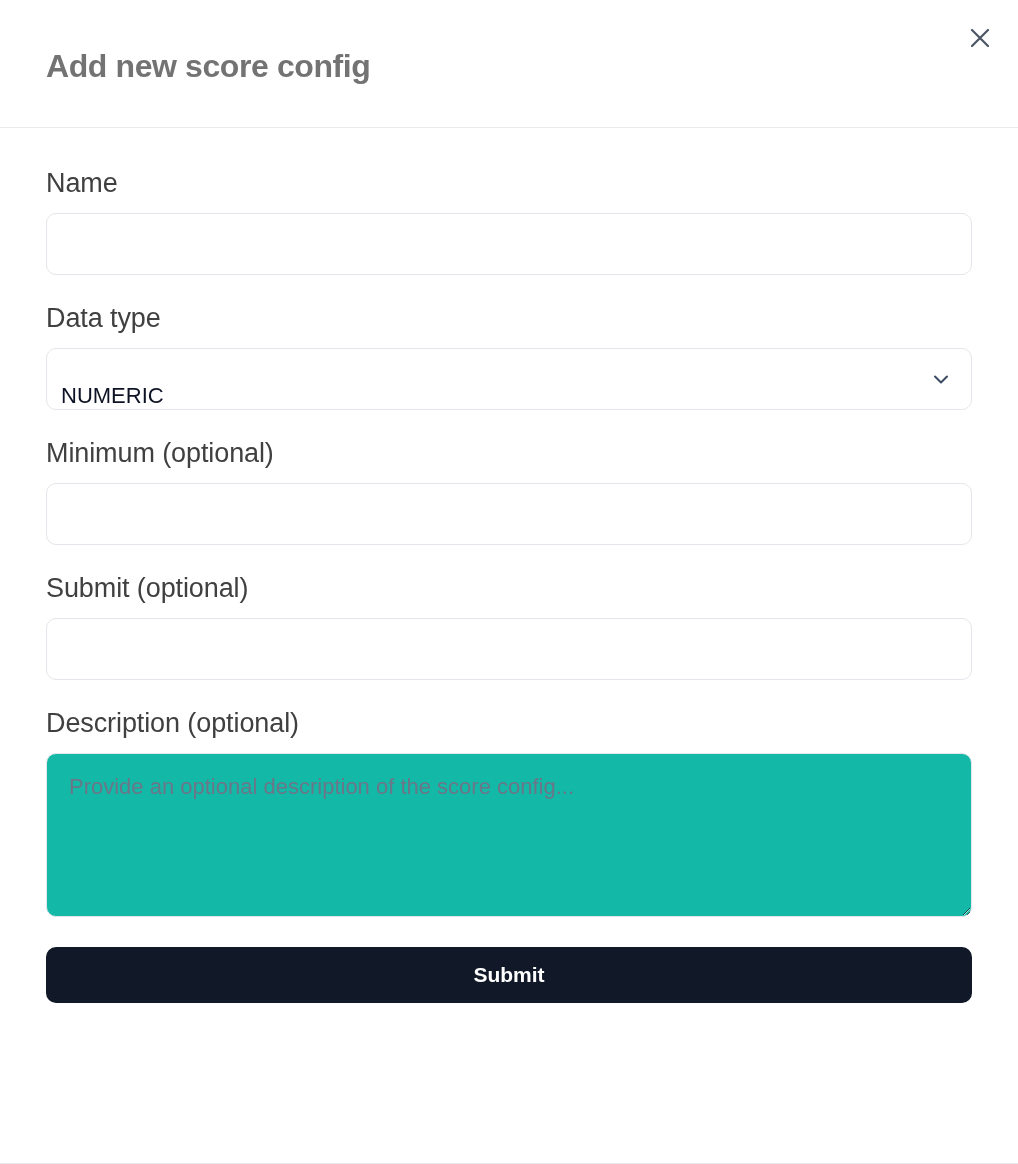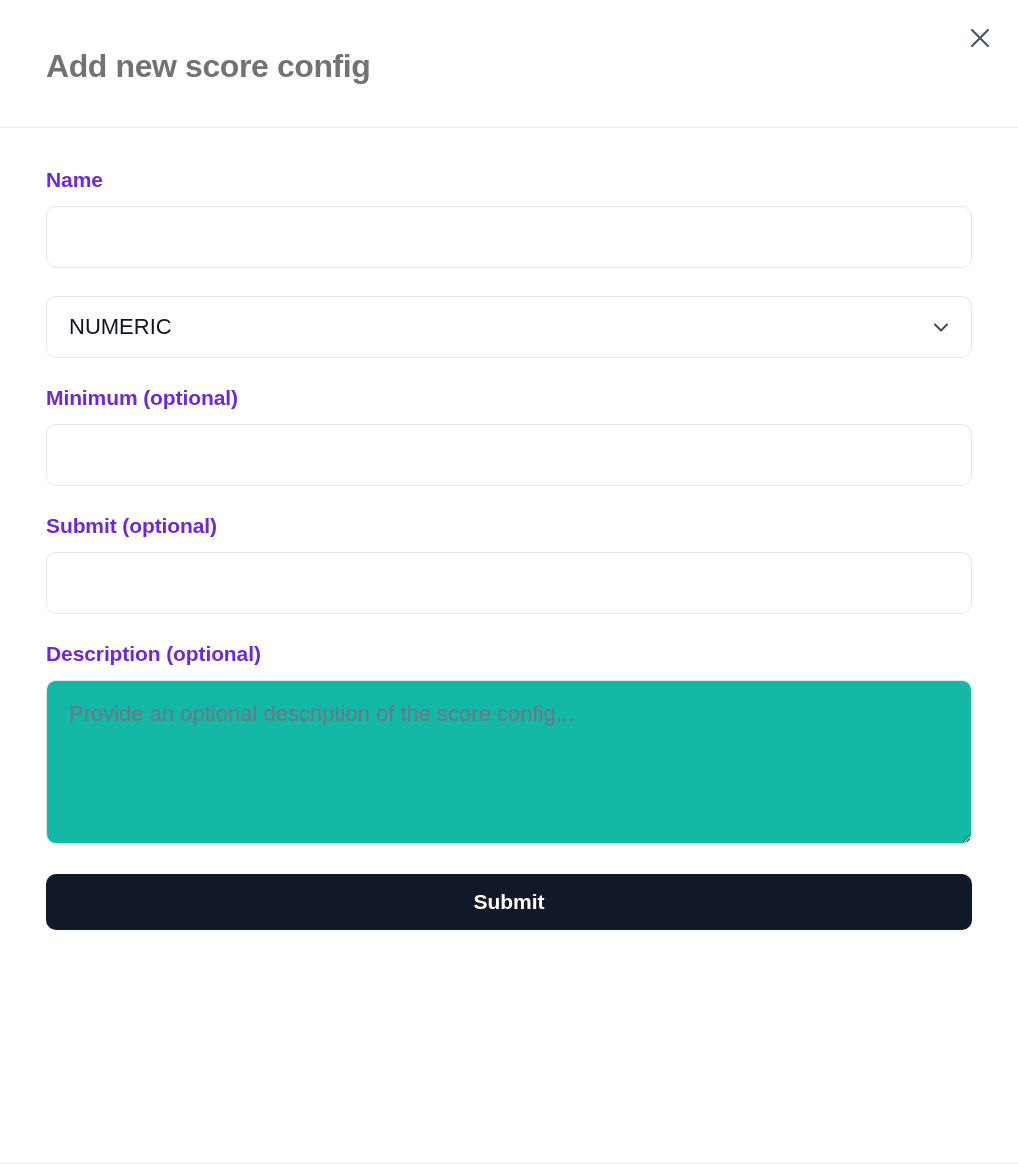--- a/index.html
+++ b/index.html
@@ -61,23 +61,23 @@
     padding: 40px 46px 0 46px;
     box-sizing: border-box;
   }
 
   .field {
     margin-bottom: 28px;
   }
   .field:last-of-type { margin-bottom: 2px; }
 
   .field-label {
-    font-size: 21px;
-    font-weight: 700;
-    color: #6d28d9;
+    font-size: 27px;
+    font-weight: 400;
+    color: #404040;
     margin: 0 0 14px 0;
     letter-spacing: -0.1px;
   }
 
   .text-input {
     display: block;
     width: 100%;
     height: 62px;
     box-sizing: border-box;
     border: 1px solid #e3e6ea;
@@ -91,30 +91,30 @@
   }
   .text-input::placeholder { color: #6b7688; }
 
   .select-wrap {
     position: relative;
     width: 100%;
     height: 62px;
   }
   .select-box {
     display: flex;
-    align-items: center;
+    align-items: flex-end;
     width: 100%;
     height: 62px;
     box-sizing: border-box;
     border: 1px solid #e3e6ea;
     border-radius: 10px;
     background: #ffffff;
     font-size: 22px;
     color: #0d1324;
-    padding: 0 22px;
+    padding: 0 14px;
     cursor: pointer;
   }
   .select-chevron {
     position: absolute;
     right: 20px;
     top: 50%;
     transform: translateY(-50%);
     pointer-events: none;
     display: flex;
   }
@@ -180,20 +180,21 @@
   </div>
 
   <div class="dialog-body">
 
     <div class="field">
       <p class="field-label">Name</p>
       <input class="text-input" type="text" placeholder="" style="">
     </div>
 
     <div class="field">
+      <p class="field-label">Data type</p>
       <div class="select-wrap">
         <div class="select-box">
           <span>NUMERIC</span>
         </div>
         <span class="select-chevron">
           <svg width="22" height="22" viewBox="0 0 22 22" fill="none" xmlns="http://www.w3.org/2000/svg">
             <path d="M5 8.5 L11 14.5 L17 8.5" stroke="#3b4a63" stroke-width="2" stroke-linecap="round" stroke-linejoin="round"></path>
           </svg>
         </span>
       </div>

